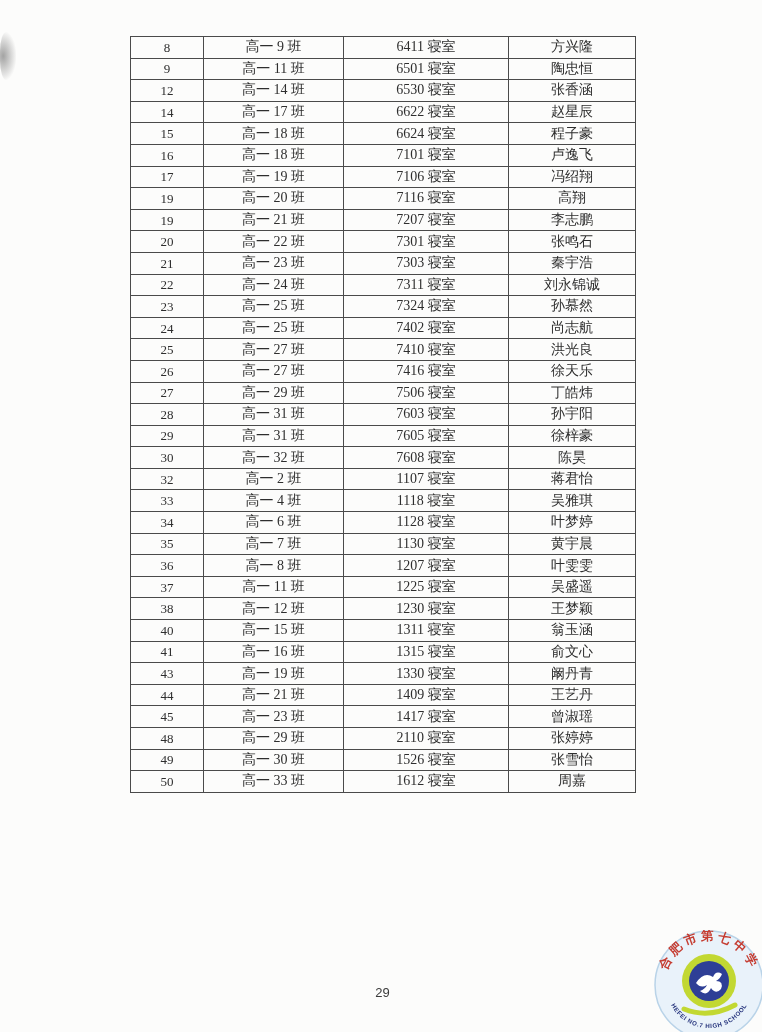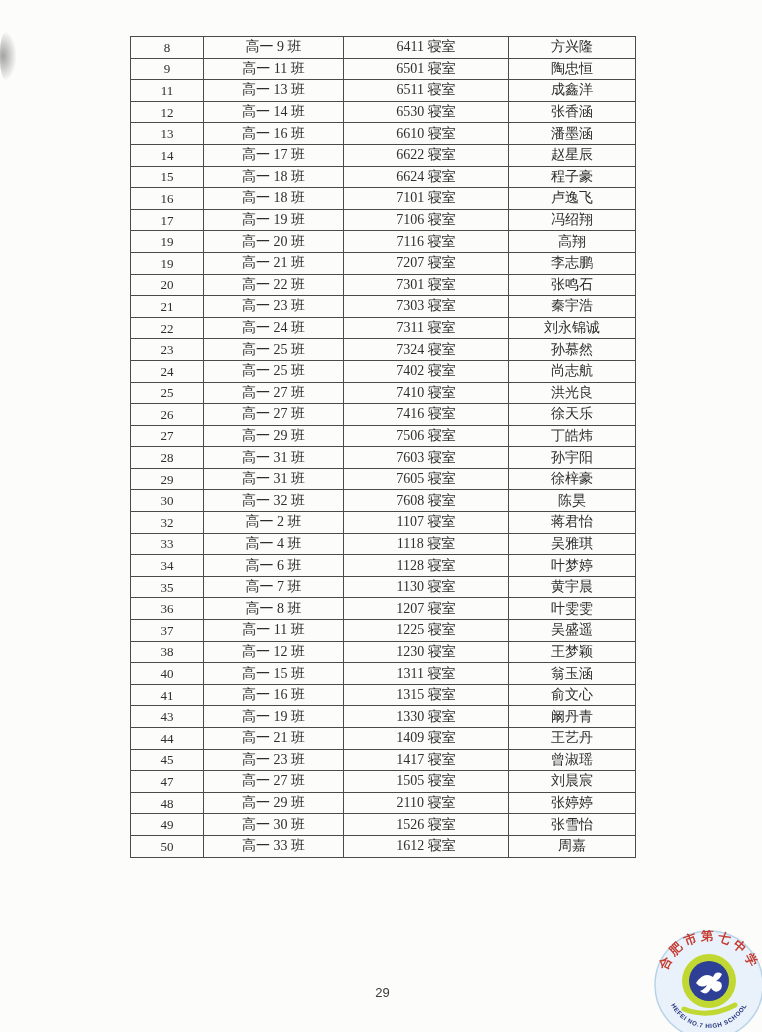--- a/index.html
+++ b/index.html
@@ -78,38 +78,26 @@
           <td class="c-dorm">6411 寝室</td>
           <td class="c-name">方兴隆</td>
         </tr>
         <tr>
           <td class="c-no">9</td>
           <td class="c-class">高一 11 班</td>
           <td class="c-dorm">6501 寝室</td>
           <td class="c-name">陶忠恒</td>
         </tr>
         <tr>
-          <td class="c-no">11</td>
-          <td class="c-class">高一 13 班</td>
-          <td class="c-dorm">6511 寝室</td>
-          <td class="c-name">成鑫洋</td>
-        </tr>
-        <tr>
           <td class="c-no">12</td>
           <td class="c-class">高一 14 班</td>
           <td class="c-dorm">6530 寝室</td>
           <td class="c-name">张香涵</td>
         </tr>
         <tr>
-          <td class="c-no">13</td>
-          <td class="c-class">高一 16 班</td>
-          <td class="c-dorm">6610 寝室</td>
-          <td class="c-name">潘墨涵</td>
-        </tr>
-        <tr>
           <td class="c-no">14</td>
           <td class="c-class">高一 17 班</td>
           <td class="c-dorm">6622 寝室</td>
           <td class="c-name">赵星辰</td>
         </tr>
         <tr>
           <td class="c-no">15</td>
           <td class="c-class">高一 18 班</td>
           <td class="c-dorm">6624 寝室</td>
           <td class="c-name">程子豪</td>
@@ -268,26 +256,20 @@
           <td class="c-no">44</td>
           <td class="c-class">高一 21 班</td>
           <td class="c-dorm">1409 寝室</td>
           <td class="c-name">王艺丹</td>
         </tr>
         <tr>
           <td class="c-no">45</td>
           <td class="c-class">高一 23 班</td>
           <td class="c-dorm">1417 寝室</td>
           <td class="c-name">曾淑瑶</td>
-        </tr>
-        <tr>
-          <td class="c-no">47</td>
-          <td class="c-class">高一 27 班</td>
-          <td class="c-dorm">1505 寝室</td>
-          <td class="c-name">刘晨宸</td>
         </tr>
         <tr>
           <td class="c-no">48</td>
           <td class="c-class">高一 29 班</td>
           <td class="c-dorm">2110 寝室</td>
           <td class="c-name">张婷婷</td>
         </tr>
         <tr>
           <td class="c-no">49</td>
           <td class="c-class">高一 30 班</td>

